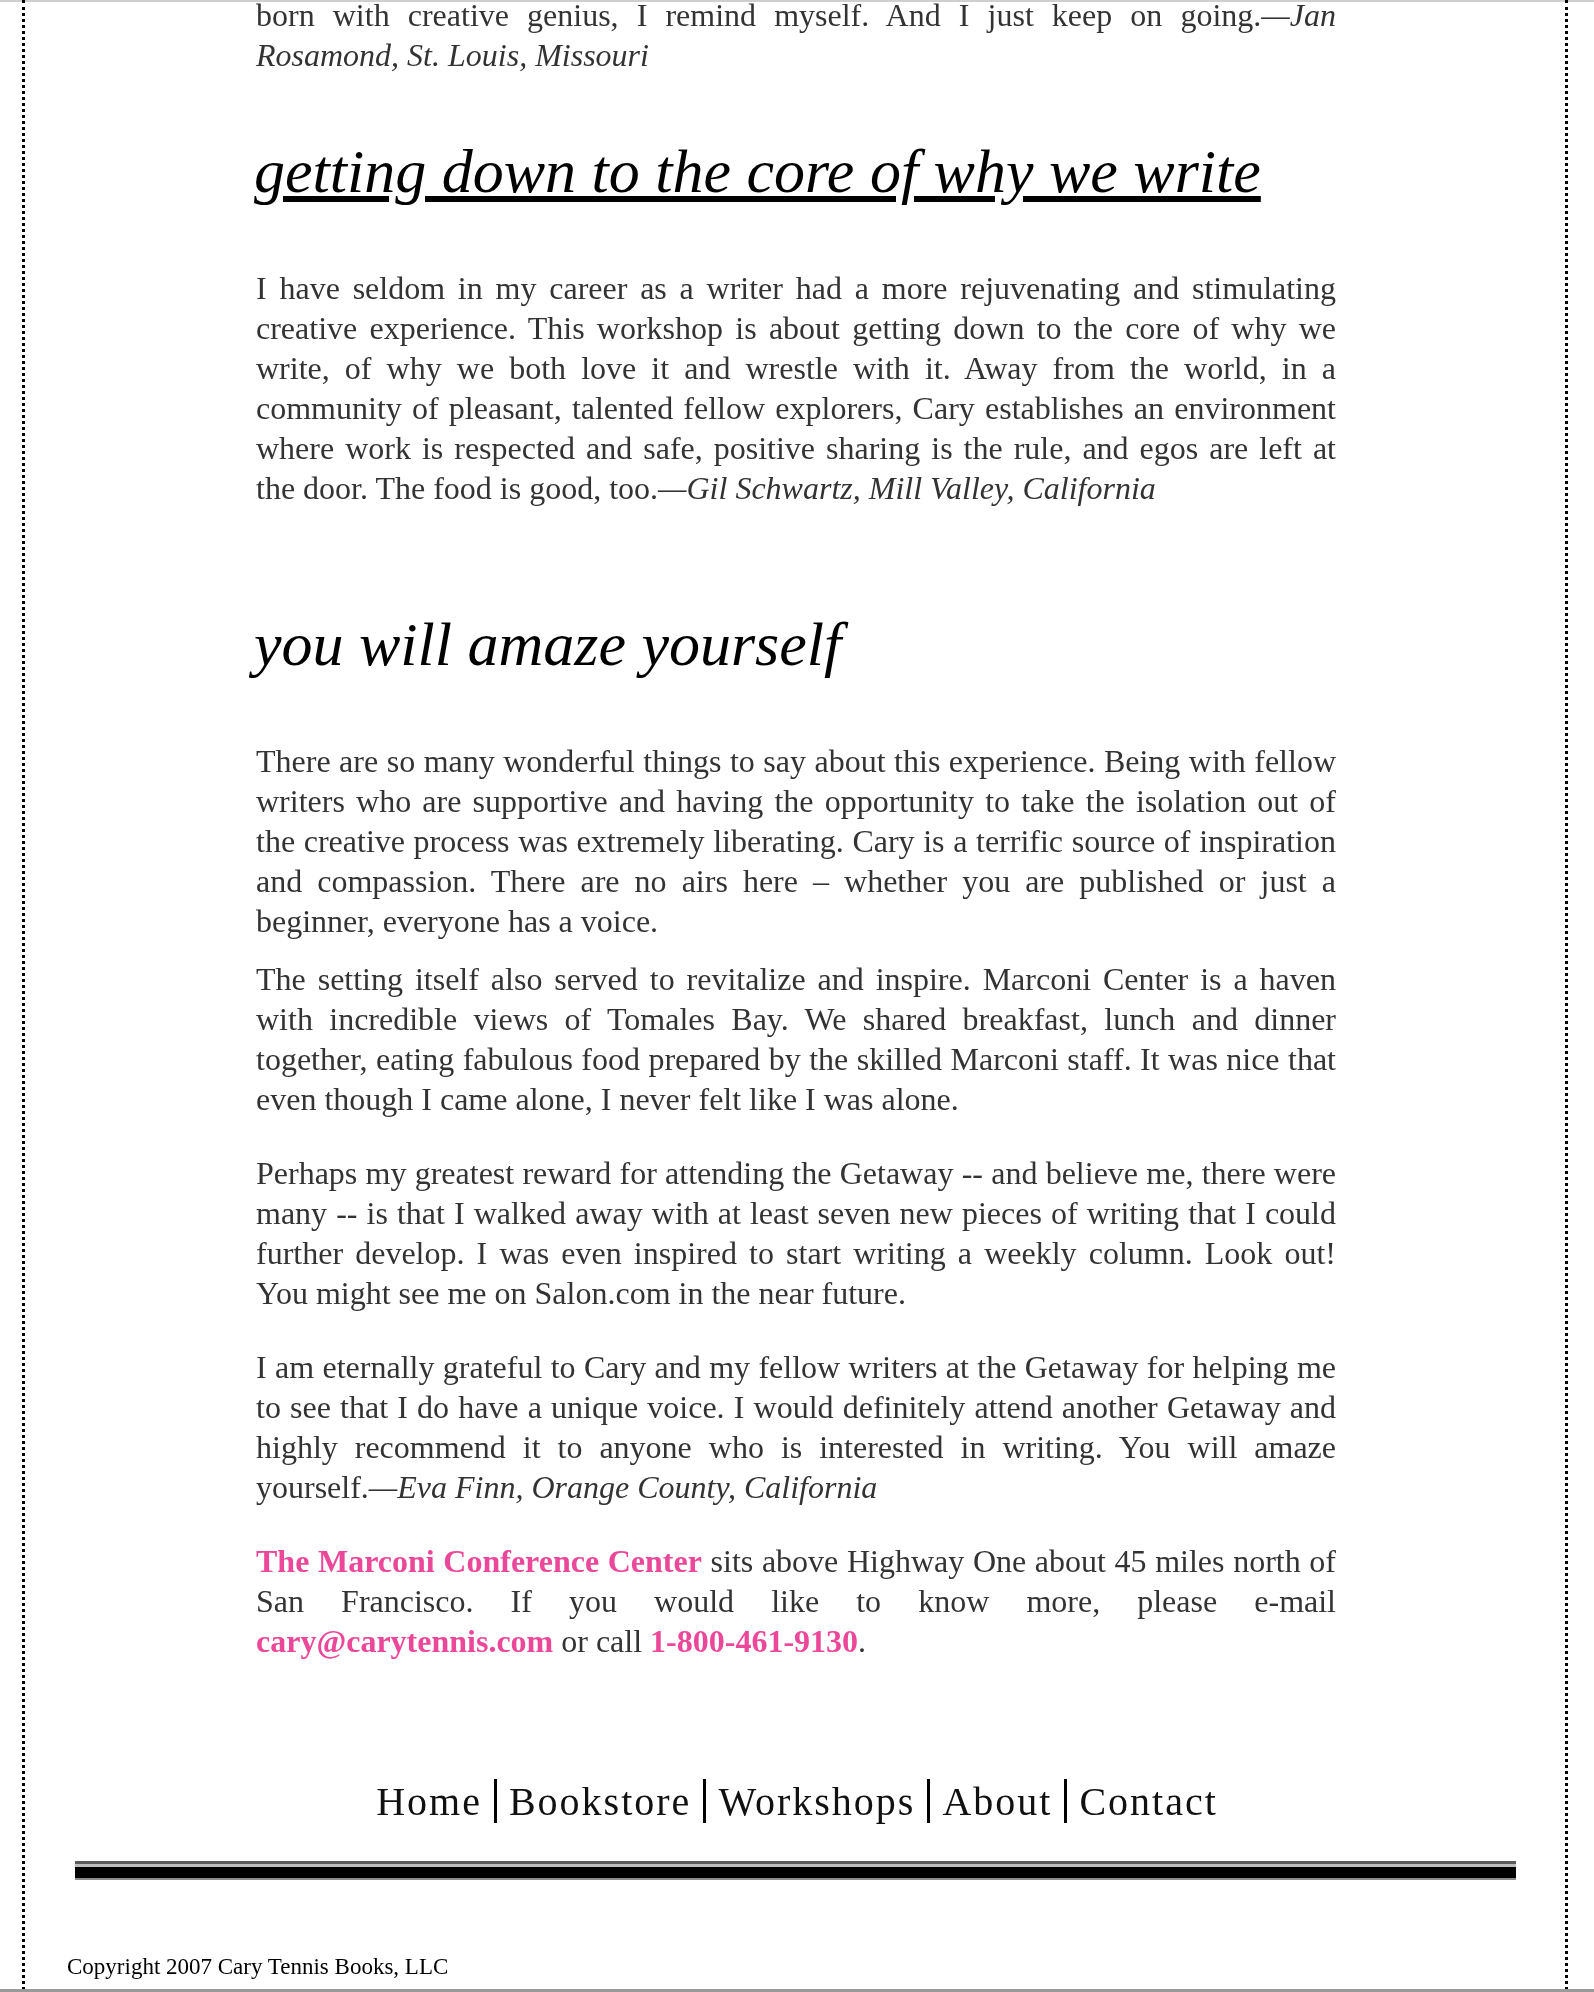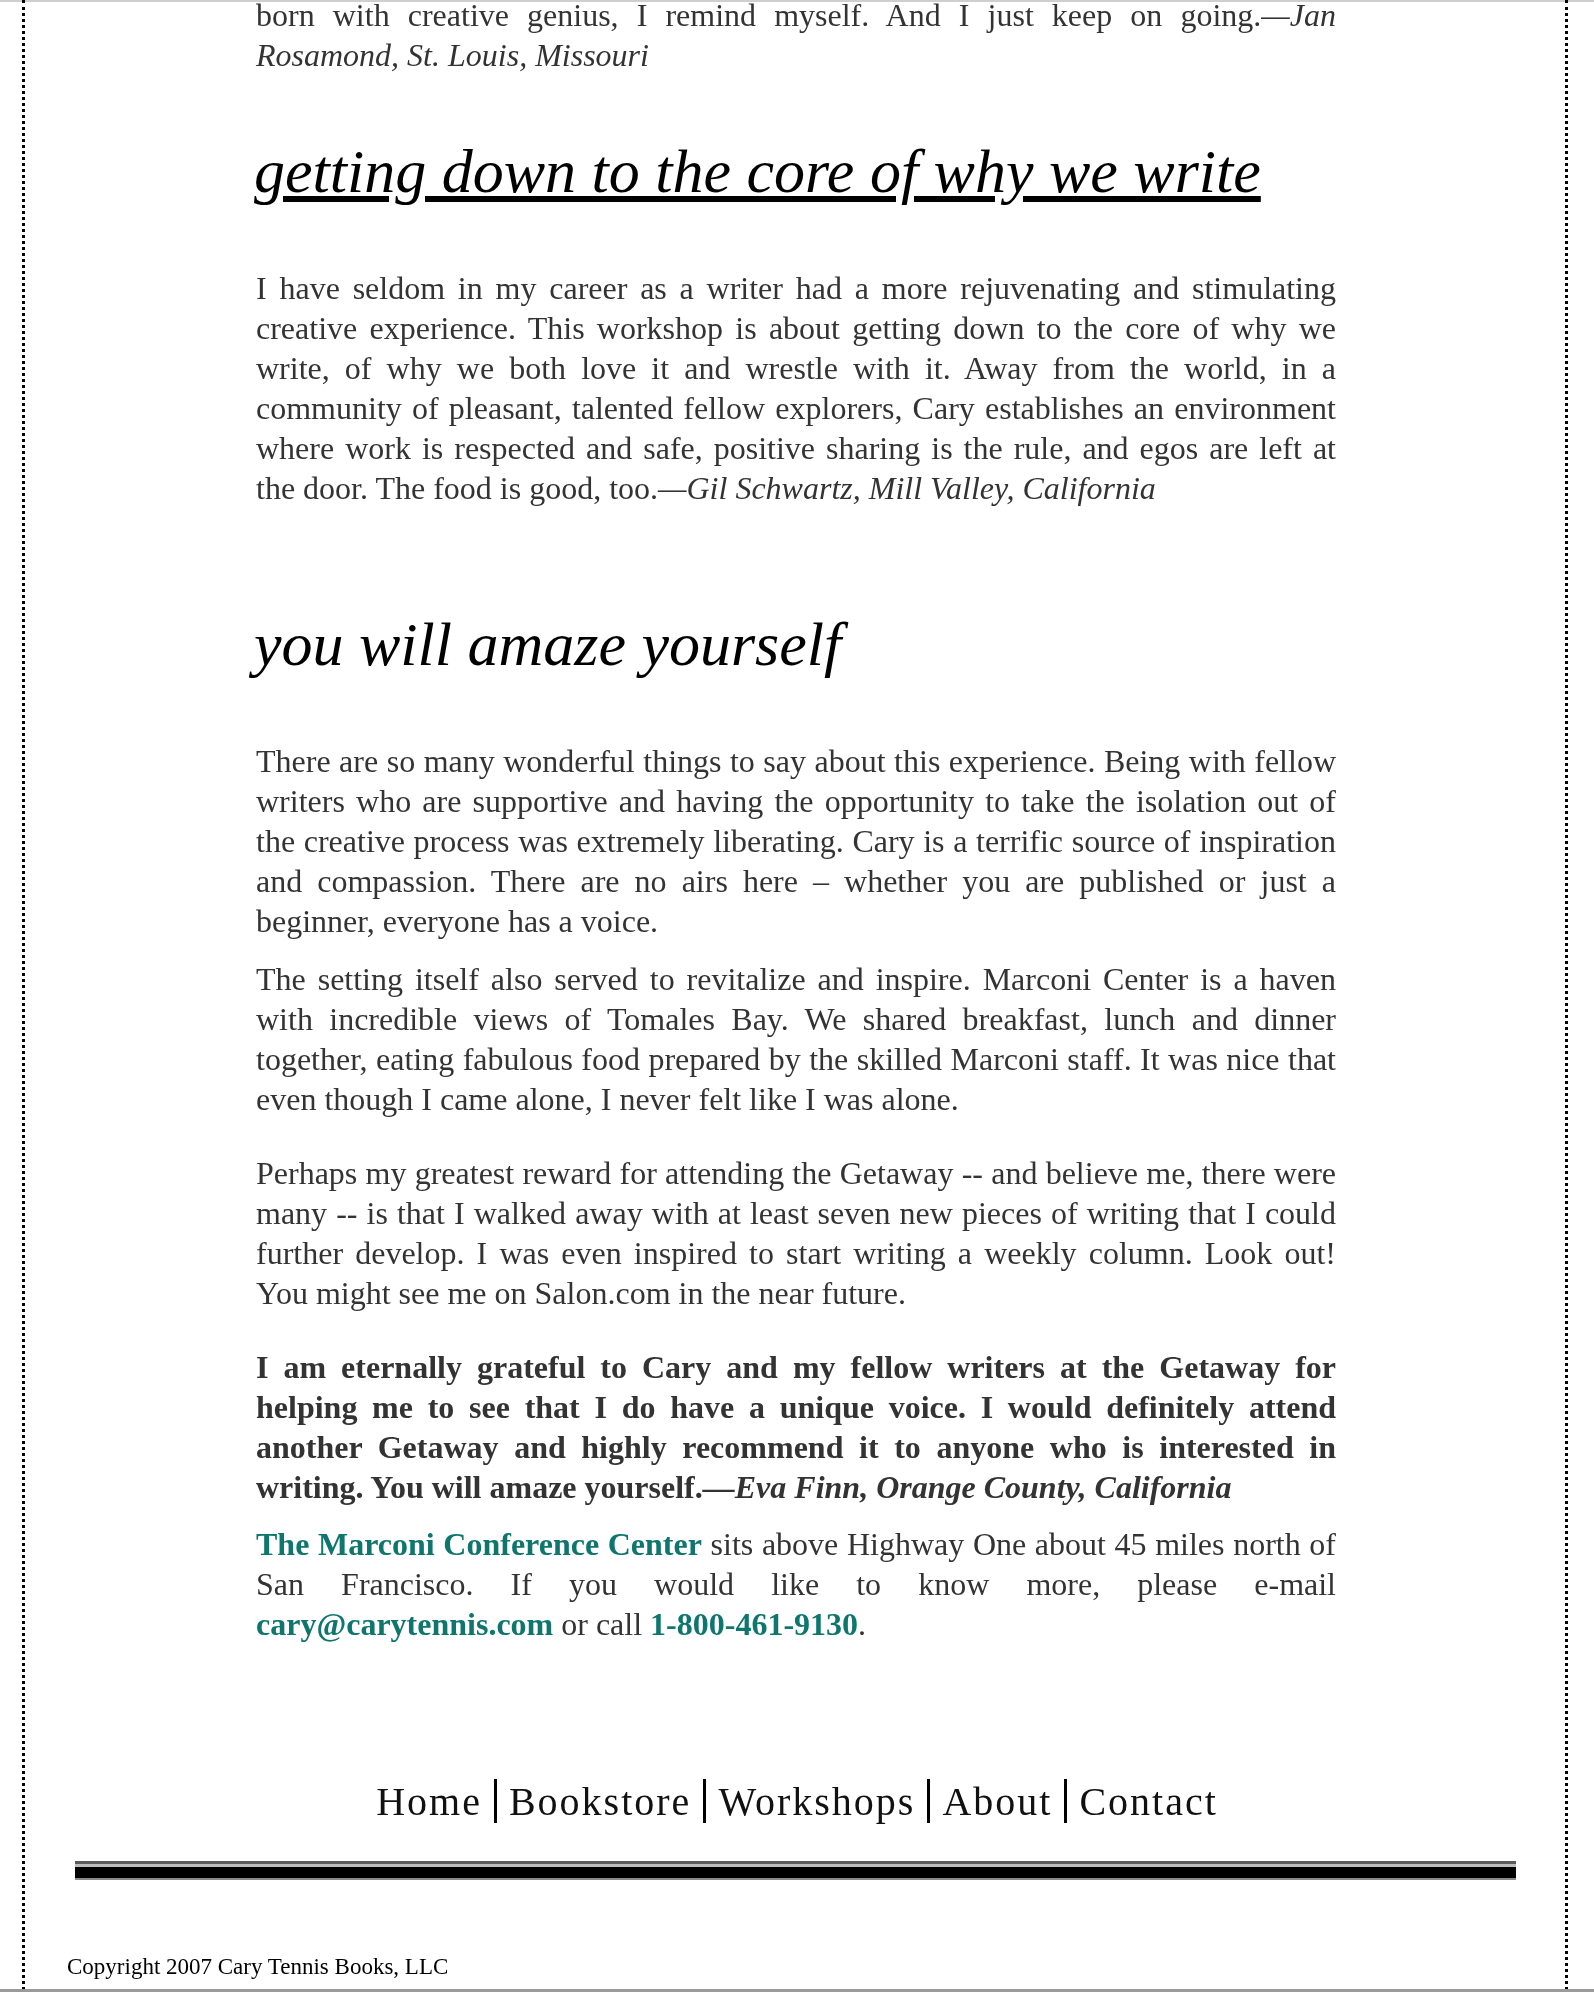--- a/index.html
+++ b/index.html
@@ -3,21 +3,21 @@
 <meta charset="utf-8">
 <style>
   html, body { margin: 0; padding: 0; background: #ffffff; }
   body { width: 1594px; height: 1992px; position: relative; overflow: hidden; font-family: "Liberation Serif", "DejaVu Serif", serif; }
   .frame { position: absolute; top: 0; left: 22px; width: 1546px; height: 1990px; border-left: 3px dotted #000; border-right: 3px dotted #000; box-sizing: border-box; }
   .topline { position: absolute; top: 0; left: 0; width: 1594px; height: 2px; background: #cfcfcf; }
   .bottomline { position: absolute; bottom: 0; left: 0; width: 1594px; height: 3px; background: #9a9a9a; }
   .col { position: absolute; left: 256px; width: 1080px; color: #333333; font-size: 32px; line-height: 40px; text-align: justify; }
   .col p { margin: 0; }
   .col em { font-style: italic; }
-  .col strong { font-weight: bold; color: #0f766e; }
+  .col strong { font-weight: bold; color: #ec4899; }
   h2.sect { position: absolute; left: 254px; margin: 0; font-family: "Liberation Serif", "DejaVu Serif", serif; font-style: italic; font-weight: normal; font-size: 62px; line-height: 70px; color: #000; white-space: nowrap; }
   .nav { position: absolute; top: 1770px; left: 0; width: 1594px; text-align: center; font-family: "Liberation Serif", "DejaVu Serif", serif; font-size: 40px; line-height: 64px; color: #111; letter-spacing: 2px; }
   .nav a { color: #111; text-decoration: none; }
   .nav .sep { display: inline-block; width: 3px; height: 44px; background: #000; vertical-align: -8px; margin: 0 12px; }
   .rule { position: absolute; left: 75px; width: 1441px; }
   .rule.r1 { top: 1861px; height: 3px; background: #5a5a5a; }
   .rule.r2 { top: 1864px; height: 3px; background: #bdbdbd; }
   .rule.r3 { top: 1867px; height: 11px; background: #000; }
   .rule.r4 { top: 1878px; height: 2px; background: #8a8a8a; }
   .copyright { position: absolute; left: 67px; top: 1952px; font-size: 23px; line-height: 30px; color: #000; }
@@ -37,21 +37,21 @@
 <div class="col" style="top:268px;">
   <p><span>I have seldom in my career as a writer had a more rejuvenating and stimulating creative experience. This workshop is about getting down to the core of why we write, of why we both love it and wrestle with it. Away from the world, in a community of pleasant, talented fellow explorers, Cary establishes an environment where work is respected and safe, positive sharing is the rule, and egos are left at the door. The food is good, too.</span><em>—Gil Schwartz, Mill Valley, California</em></p>
 </div>
 
 <h2 class="sect" style="top:609px;text-align:right;">you will amaze yourself</h2>
 
 <div class="col" style="top:741px;">
   <p style="margin-bottom:18px;">There are so many wonderful things to say about this experience. Being with fellow writers who are supportive and having the opportunity to take the isolation out of the creative process was extremely liberating. Cary is a terrific source of inspiration and compassion. There are no airs here – whether you are published or just a beginner, everyone has a voice.</p>
   <p style="margin-bottom:34px;">The setting itself also served to revitalize and inspire. Marconi Center is a haven with incredible views of Tomales Bay. We shared breakfast, lunch and dinner together, eating fabulous food prepared by the skilled Marconi staff. It was nice that even though I came alone, I never felt like I was alone.</p>
   <p style="margin-bottom:34px;">Perhaps my greatest reward for attending the Getaway -- and believe me, there were many -- is that I walked away with at least seven new pieces of writing that I could further develop. I was even inspired to start writing a weekly column. Look out! You might see me on Salon.com in the near future.</p>
-  <p style="margin-bottom:17px;font-weight:bold;"><span>I am eternally grateful to Cary and my fellow writers at the Getaway for helping me to see that I do have a unique voice. I would definitely attend another Getaway and highly recommend it to anyone who is interested in writing. You will amaze yourself.</span><em>—Eva Finn, Orange County, California</em></p>
+  <p style="margin-bottom:34px;"><span>I am eternally grateful to Cary and my fellow writers at the Getaway for helping me to see that I do have a unique voice. I would definitely attend another Getaway and highly recommend it to anyone who is interested in writing. You will amaze yourself.</span><em>—Eva Finn, Orange County, California</em></p>
   <p><strong>The Marconi Conference Center</strong><span> sits above Highway One about 45 miles north of San Francisco. If you would like to know more, please e-mail </span><strong>cary@carytennis.com</strong><span> or call </span><strong>1-800-461-9130</strong><span>.</span></p>
 </div>
 
 <div class="nav">
   <a href="#">Home</a><span class="sep"></span><a href="#">Bookstore</a><span class="sep"></span><a href="#">Workshops</a><span class="sep"></span><a href="#">About</a><span class="sep"></span><a href="#">Contact</a>
 </div>
 
 <div class="rule r1"></div>
 <div class="rule r2"></div>
 <div class="rule r3"></div>

